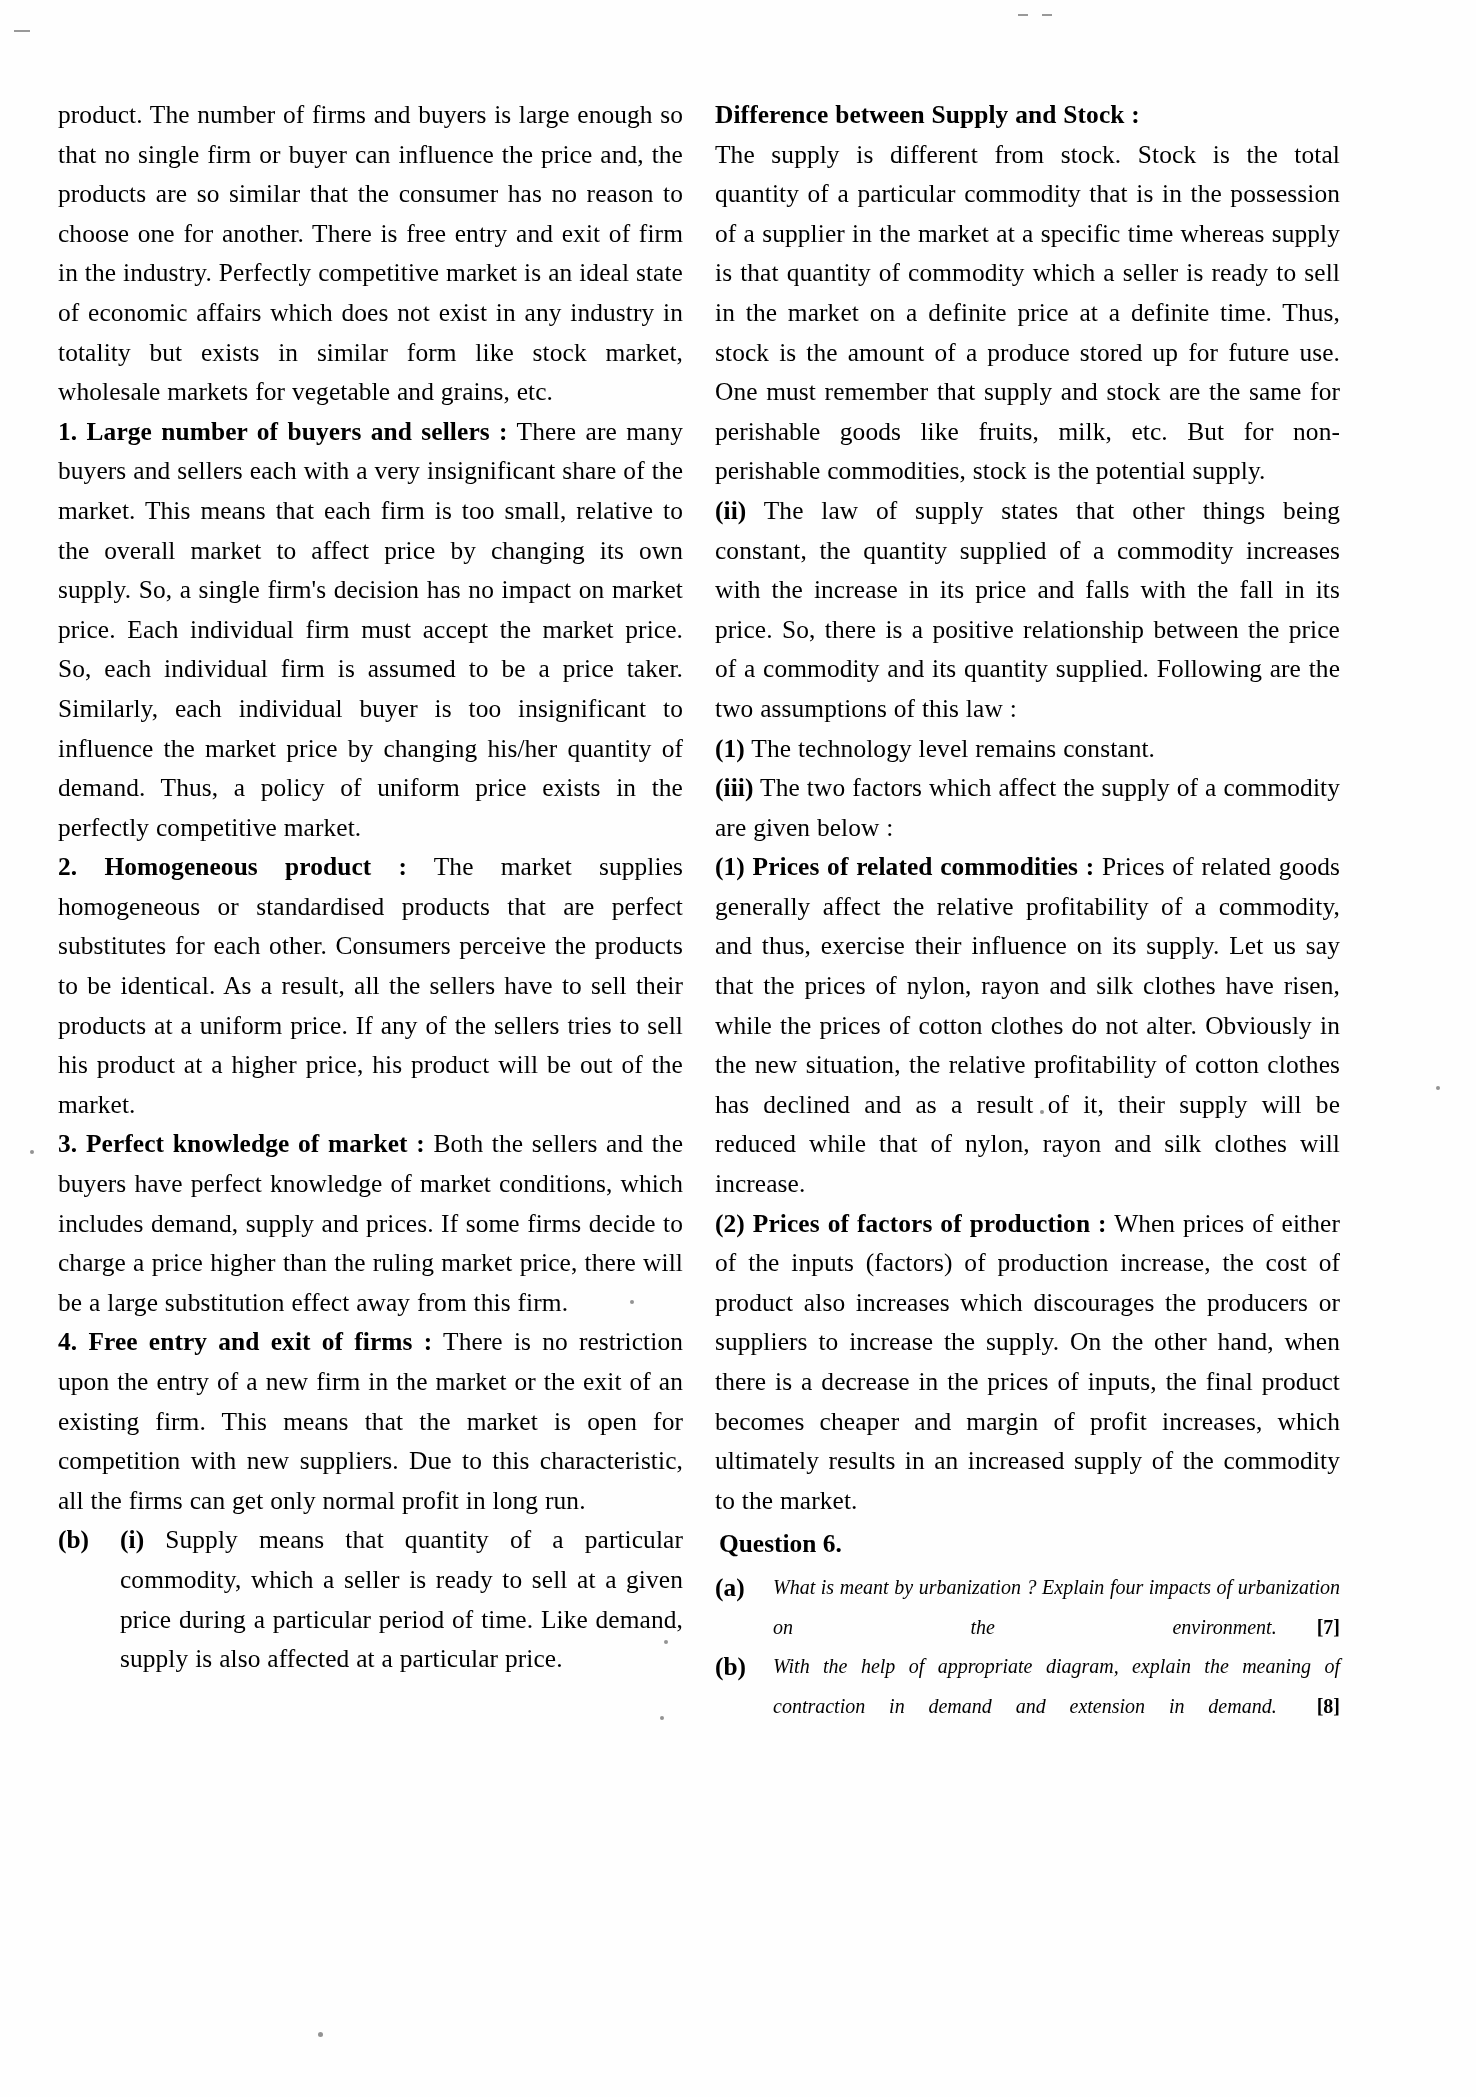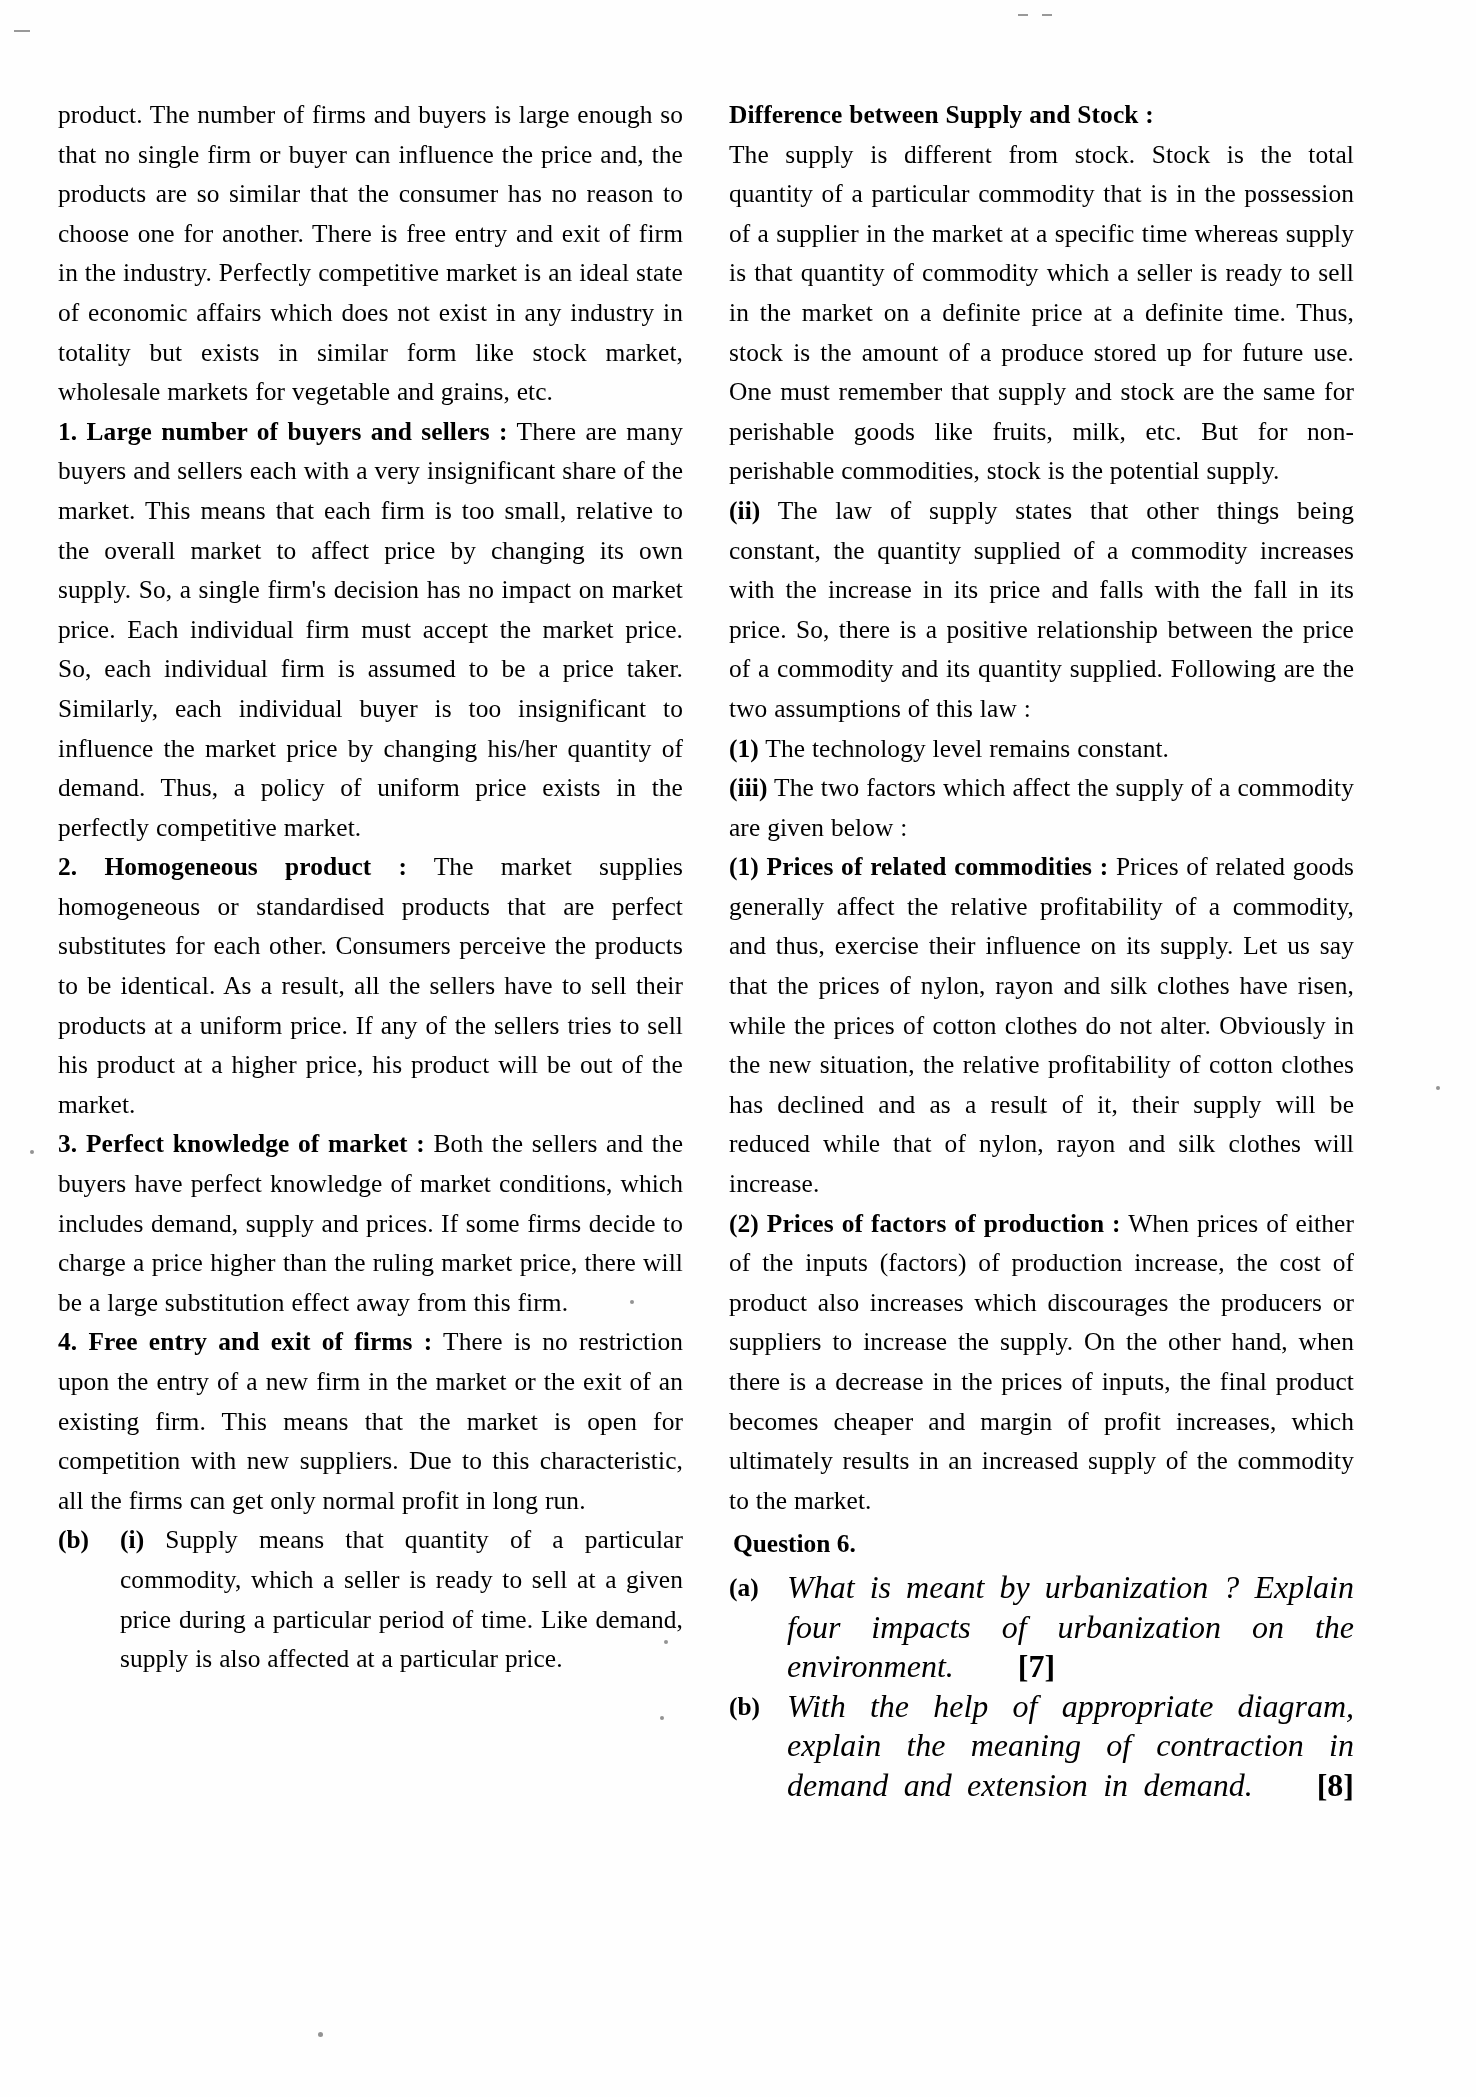--- a/index.html
+++ b/index.html
@@ -30,21 +30,21 @@
     position: absolute;
     background: #555;
     opacity: .6;
   }
   #columns {
     position: absolute;
     top: 95px;
     left: 0;
     width: 1224px;
     display: flex;
-    gap: 46px;
+    gap: 32px;
     padding: 0 58px 0 58px;
     box-sizing: border-box;
   }
   .col {
     width: 625px;
     flex: 0 0 625px;
   }
   p.para {
     margin: 0;
     text-align: justify;
@@ -80,21 +80,21 @@
   .q-head {
     font-weight: bold;
     font-size: 25.4px;
     line-height: 39.6px;
     margin: 4px;
   }
   .qitem .body p {
     margin: 0;
     text-align: justify;
     font-style: italic;
-    font-size: 32px;
+    font-size: 20px;
     line-height: 39.6px;
   }
   .qitem .body p.last-line {
     text-align-last: justify;
   }
   .marks {
     font-style: normal;
     font-weight: bold;
   }
 </style>

